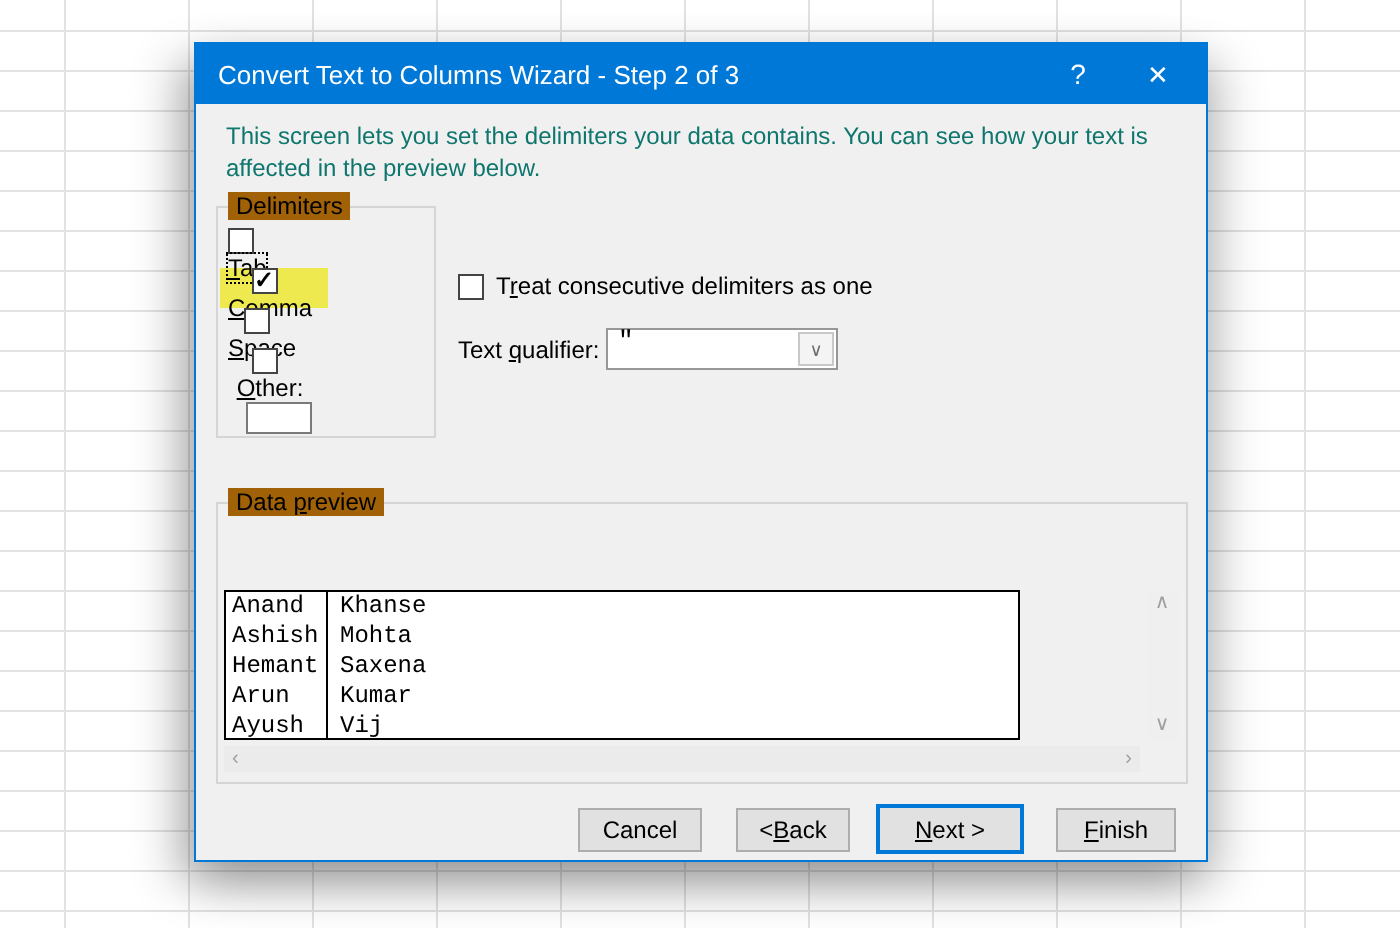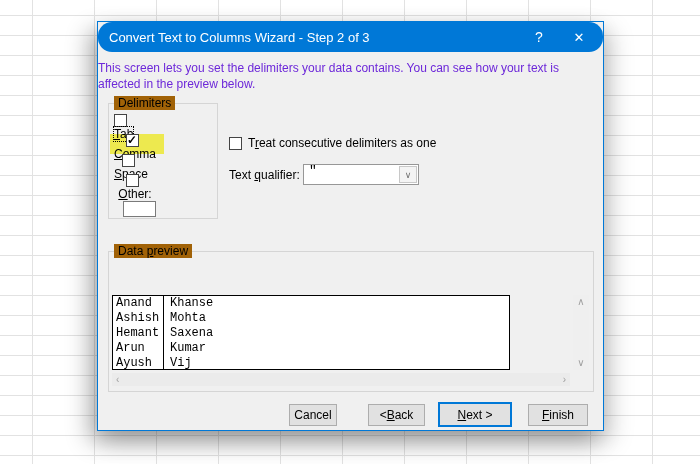--- a/index.html
+++ b/index.html
@@ -16,32 +16,32 @@
   }
   .dialog {
     position: absolute; left: 97px; top: 21px; width: 507px; height: 410px;
     background: #f0f0f0;
     border: 1px solid #0078d7;
     box-shadow: -8px 10px 22px rgba(0,0,0,0.30), 8px 10px 22px rgba(0,0,0,0.18);
   }
   .titlebar {
     position: absolute; left: 0; top: 0; right: 0; height: 30px;
     background: #0078d7; color: #fff;
-    display: flex; align-items: center; border-radius: 14px;
+    display: flex; align-items: center;
   }
   .titlebar .title { padding-left: 11px; font-size: 13px; flex: 1 1 auto; white-space: nowrap; }
   .tb-btn {
     width: 40px; height: 30px; display: flex; align-items: center; justify-content: center;
     color: #fff; font-size: 14px; cursor: default;
   }
   .tb-btn.close { font-size: 13px; margin-right: 4px; }
 
   .desc {
-    position: absolute; left: 0; top: 38px; width: 491px;
-    font-size: 12px; line-height: 16px; color: #6d28d9;
+    position: absolute; left: 15px; top: 38px; width: 491px;
+    font-size: 12px; line-height: 16px; color: #0f766e;
   }
 
   .groupbox {
     position: absolute; border: 1px solid #d5d5d5;
   }
   .groupbox .glabel {
     position: absolute; top: -8px; left: 5px; background: #a16207;
     padding: 0 4px; font-size: 12px; line-height: 14px; white-space: nowrap;
   }
   .u { text-decoration: underline; }
@@ -105,21 +105,21 @@
     justify-content: space-between; padding: 0 4px;
   }
   .scr-arrow { color: #a0a0a0; font-size: 10px; line-height: 10px; cursor: default; }
 
   .btn {
     position: absolute; height: 22px;
     background: #e1e1e1; border: 1px solid #adadad;
     font-size: 12px; display: flex; align-items: center; justify-content: center;
     white-space: nowrap; cursor: default;
   }
-  .btn-cancel { left: 191px; top: 382px; width: 48px; }
+  .btn-cancel { left: 191px; top: 382px; width: 62px; }
   .btn-back   { left: 270px; top: 382px; width: 57px; }
   .btn-next   { left: 340px; top: 380px; width: 74px; height: 25px; border: 2px solid #0078d7; }
   .btn-finish { left: 430px; top: 382px; width: 60px; }
 </style>
 </head>
 <body>
 
 <div class="dialog">
 
   <div class="titlebar">

